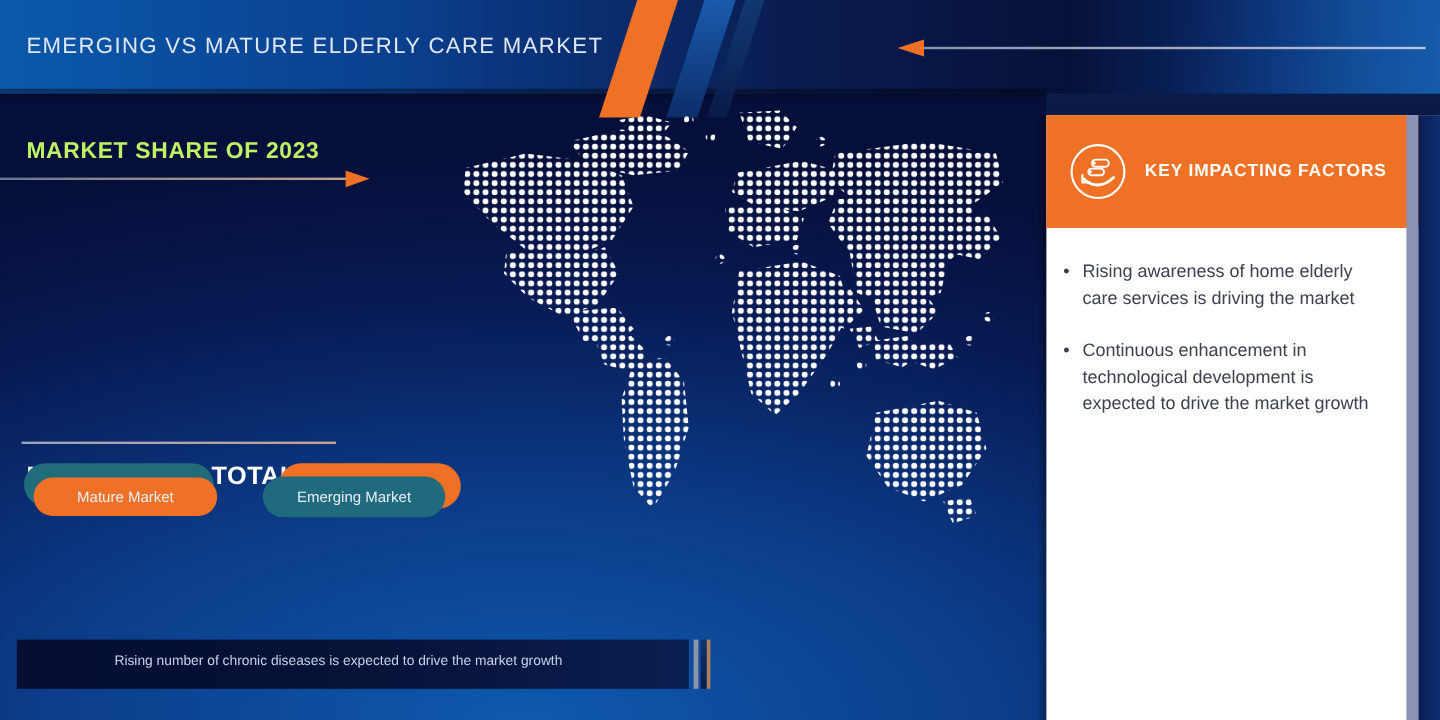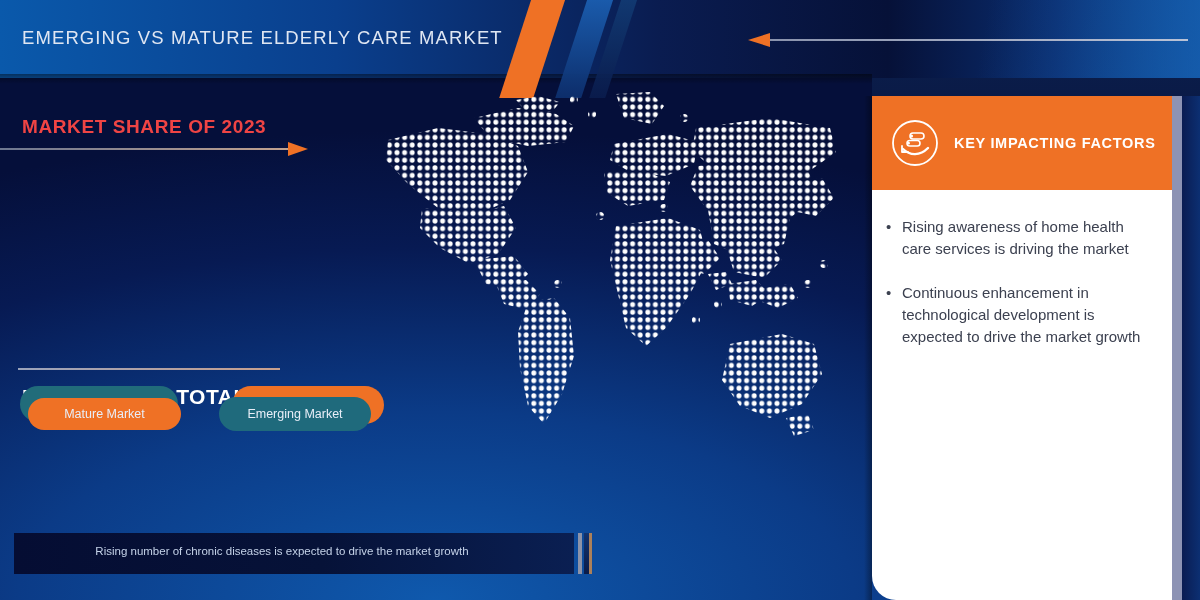--- a/index.html
+++ b/index.html
@@ -59,21 +59,21 @@
   }
   .hdr-arrow .head{
     position:absolute;left:0;top:0;width:0;height:0;
     border-top:7px solid transparent;border-bottom:7px solid transparent;
     border-right:22px solid #ef7125;
   }
 
   
   .ms-title{
     position:absolute;left:22px;top:116px;
-    font-size:19px;font-weight:bold;letter-spacing:.6px;color:#ef4444;
+    font-size:19px;font-weight:bold;letter-spacing:.6px;color:#bef264;
     white-space:nowrap;
   }
   .ms-arrow{position:absolute;left:0;top:142px;width:310px;height:14px;}
   .ms-arrow .line{
     position:absolute;left:0;top:6px;width:292px;height:2px;
     background:linear-gradient(90deg,#6d7790,#c3a28f);
   }
   .ms-arrow .head{
     position:absolute;left:288px;top:0;width:0;height:0;
     border-top:7px solid transparent;border-bottom:7px solid transparent;
@@ -125,21 +125,20 @@
   .banner-bar3{position:absolute;left:589px;top:533px;width:3px;height:41px;background:#c98a4e;opacity:.85;}
 
   
   .map{position:absolute;left:378px;top:88px;width:460px;height:420px;}
   .map svg{display:block;width:100%;height:100%;}
 
   
   .panel{
     position:absolute;left:872px;top:96px;width:328px;height:504px;
     background:#ffffff;
-    border-radius:24px;
   }
   .panel-head{
     position:absolute;left:0;top:0;width:328px;height:94px;
     background:#ef7125;display:flex;align-items:center;padding-left:18px;
     box-sizing:border-box;
   }
   .panel-head .icon{width:50px;height:50px;flex:0 0 50px;}
   .panel-head .ttl{
     margin-left:14px;font-size:14.5px;font-weight:bold;letter-spacing:.7px;
     color:#ffffff;white-space:nowrap;
@@ -285,21 +284,21 @@
           <circle cx="18.5" cy="25.2" r="1.4" fill="#ffffff"></circle>
           <path d="M12 28 L12 34 L18 34" fill="none" stroke="#ffffff" stroke-width="1.8" stroke-linecap="round" stroke-linejoin="round"></path>
           <path d="M13 31 C20 38 30 38 38 30" fill="none" stroke="#ffffff" stroke-width="2.4" stroke-linecap="round"></path>
         </svg>
       </span>
       <span class="ttl">KEY IMPACTING FACTORS</span>
     </div>
     <div class="panel-body">
       <div class="bullet">
         <span class="dot">•</span>
-        <span>Rising awareness of home health care services is driving the market</span>
+        <span>Rising awareness of home elderly care services is driving the market</span>
       </div>
       <div class="bullet">
         <span class="dot">•</span>
         <span>Continuous enhancement in technological development is expected to drive the market growth</span>
       </div>
     </div>
   </div>
   <div class="panel-edge"></div>
   <div class="panel-edge2"></div>
 

